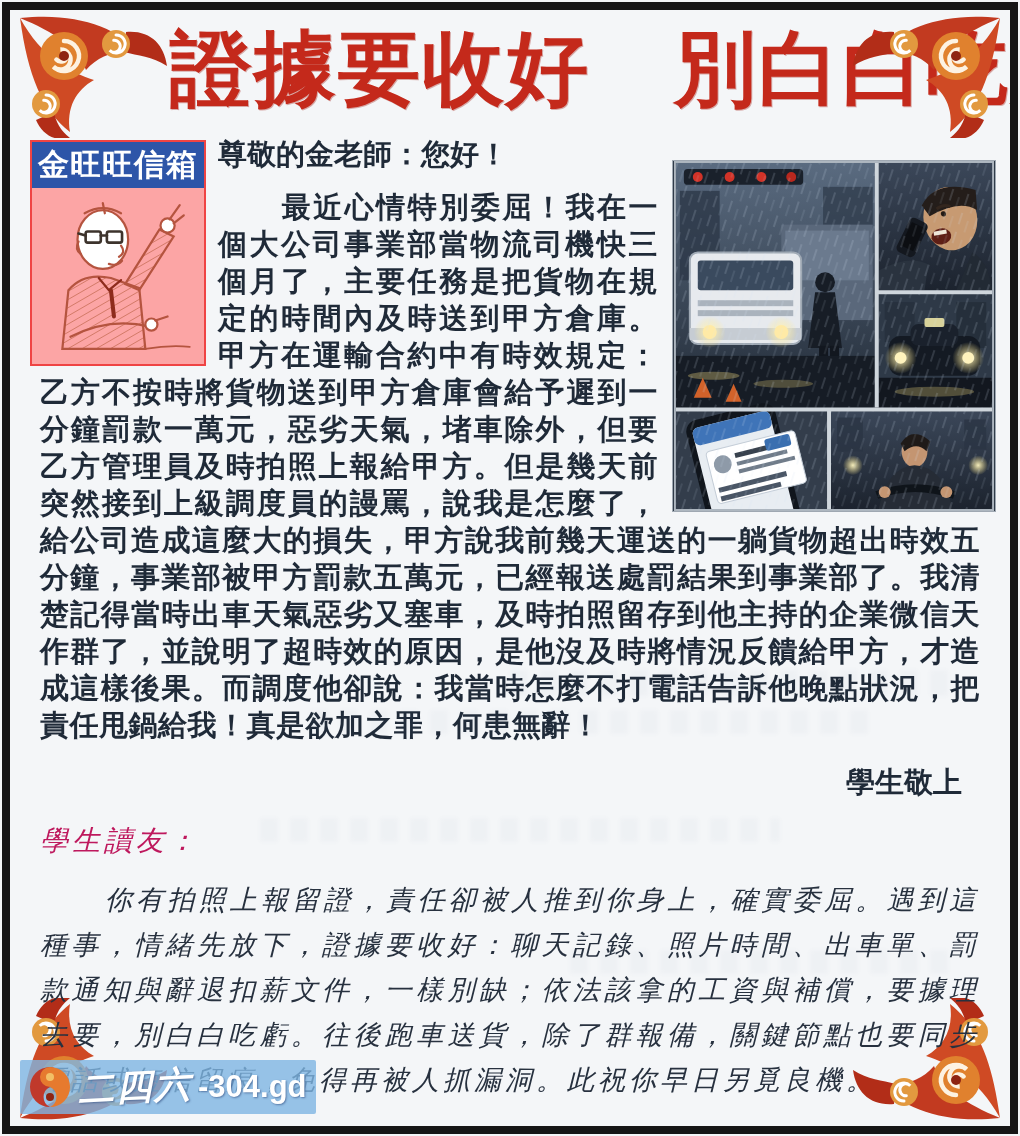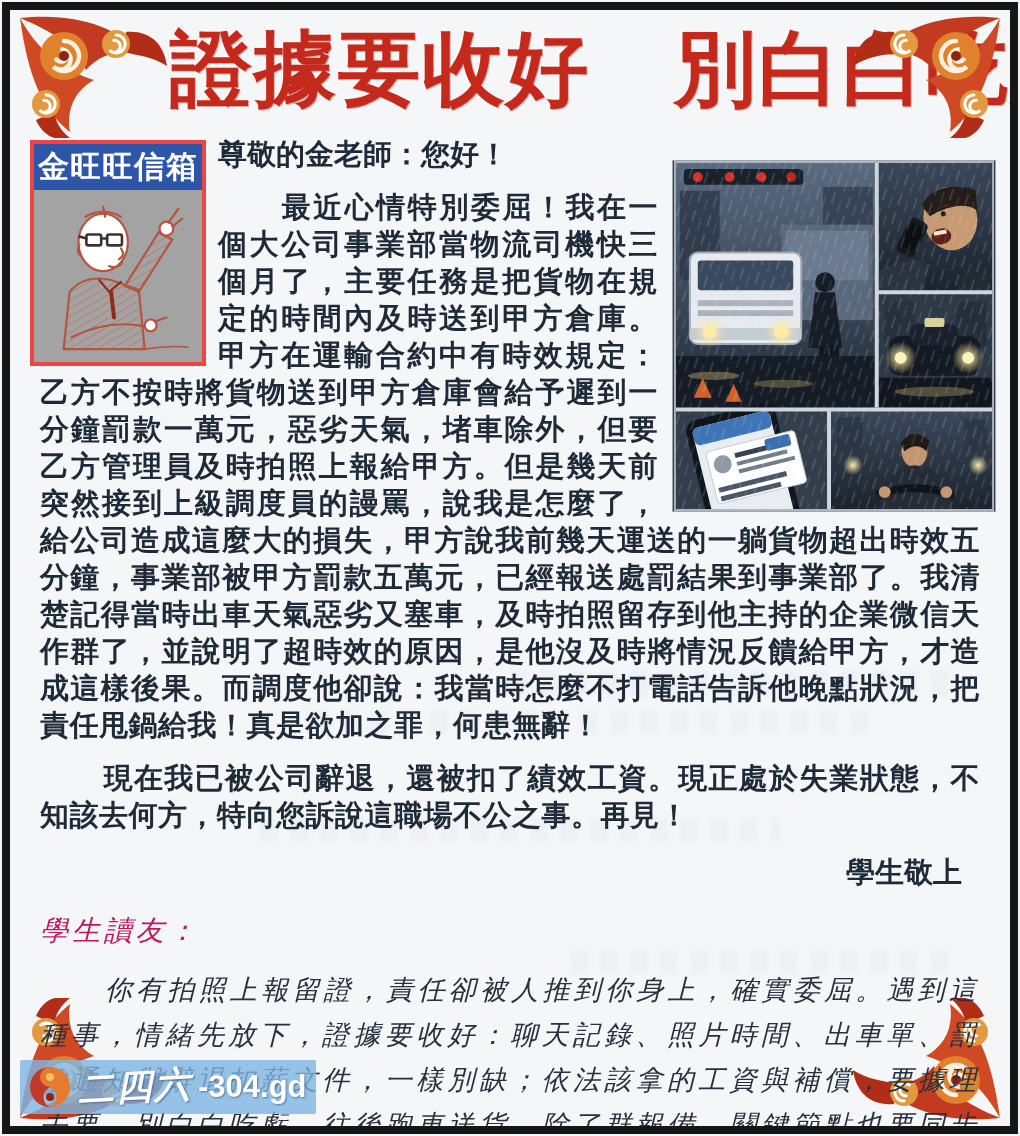--- a/index.html
+++ b/index.html
@@ -11,21 +11,21 @@
   .orn.tl{top:4px;left:6px;}
   .orn.tr{top:4px;right:6px;transform:scaleX(-1);}
   .orn.bl{bottom:4px;left:6px;transform:scaleY(-1);}
   .orn.br{bottom:4px;right:6px;transform:scale(-1,-1);}
   
   .title{margin:10px 160px 6px;text-align:center;font-size:82px;line-height:100px;
          font-weight:900;color:#c4291b;letter-spacing:2px;white-space:nowrap;
          text-shadow:1px 1px 0 rgba(160,30,20,.35);}
   .content{position:relative;padding:0 14px;color:#1f2a38;}
   
-  .mailbox{float:left;width:176px;height:226px;border:4px solid #ef4444;background:#a3a3a3;
+  .mailbox{float:left;width:176px;height:226px;border:2px solid #ef4444;background:#fca5a5;
            margin:4px 12px 6px 6px;box-sizing:border-box;}
   .badge{height:46px;background:#2d55a8;color:#fff;display:flex;align-items:center;justify-content:center;
          font-size:31px;font-weight:700;letter-spacing:1px;font-family:"Liberation Sans","DejaVu Sans",sans-serif;}
   .cartoon{width:100%;height:174px;display:block;}
   
   .collage{float:right;width:324px;height:352px;margin:24px 0 10px 14px;border:1px solid #9fa8b2;
            background:#25303e;box-sizing:border-box;}
   .collage svg{display:block;width:100%;height:100%;}
   
   p{margin:16px;}
@@ -290,21 +290,20 @@
             <line x1="204" y1="132" x2="320" y2="132"></line>
             <line x1="2" y1="250" x2="320" y2="250"></line>
             <line x1="156" y1="250" x2="156" y2="350"></line>
           </g>
           <rect x="1" y="1" width="320" height="350" fill="none" stroke="#aeb7c0" stroke-width="2"></rect>
         </svg>
       </div>
 
       <p class="salutation">尊敬的金老師：您好！</p>
       <p class="body-txt indent">最近心情特別委屈！我在一個大公司事業部當物流司機快三個月了，主要任務是把貨物在規定的時間內及時送到甲方倉庫。甲方在運輸合約中有時效規定：乙方不按時將貨物送到甲方倉庫會給予遲到一分鐘罰款一萬元，惡劣天氣，堵車除外，但要乙方管理員及時拍照上報給甲方。但是幾天前突然接到上級調度員的謾罵，說我是怎麼了，給公司造成這麼大的損失，甲方說我前幾天運送的一躺貨物超出時效五分鐘，事業部被甲方罰款五萬元，已經報送處罰結果到事業部了。我清楚記得當時出車天氣惡劣又塞車，及時拍照留存到他主持的企業微信天作群了，並說明了超時效的原因，是他沒及時將情況反饋給甲方，才造成這樣後果。而調度他卻說：我當時怎麼不打電話告訴他晚點狀況，把責任甩鍋給我！真是欲加之罪，何患無辭！</p>
-      <p class="body-txt indent">現在我已被公司辭退，還被扣了績效工資。現正處於失業狀態，不知該去何方，特向您訴說這職場不公之事。再見！</p>
       <p class="sign-student">學生敬上</p>
 
       <p class="reply-salu">學生讀友：</p>
       <p class="reply-body">你有拍照上報留證，責任卻被人推到你身上，確實委屈。遇到這種事，情緒先放下，證據要收好：聊天記錄、照片時間、出車單、罰款通知與辭退扣薪文件，一樣別缺；依法該拿的工資與補償，要據理去要，別白白吃虧。往後跑車送貨，除了群報備，關鍵節點也要同步電話或短信留痕，免得再被人抓漏洞。此祝你早日另覓良機。</p>
       <p class="reply-sign">金旺旺覆</p>
 
     </div>
 
     <div class="ghost g1"></div>
     <div class="ghost g2"></div>

